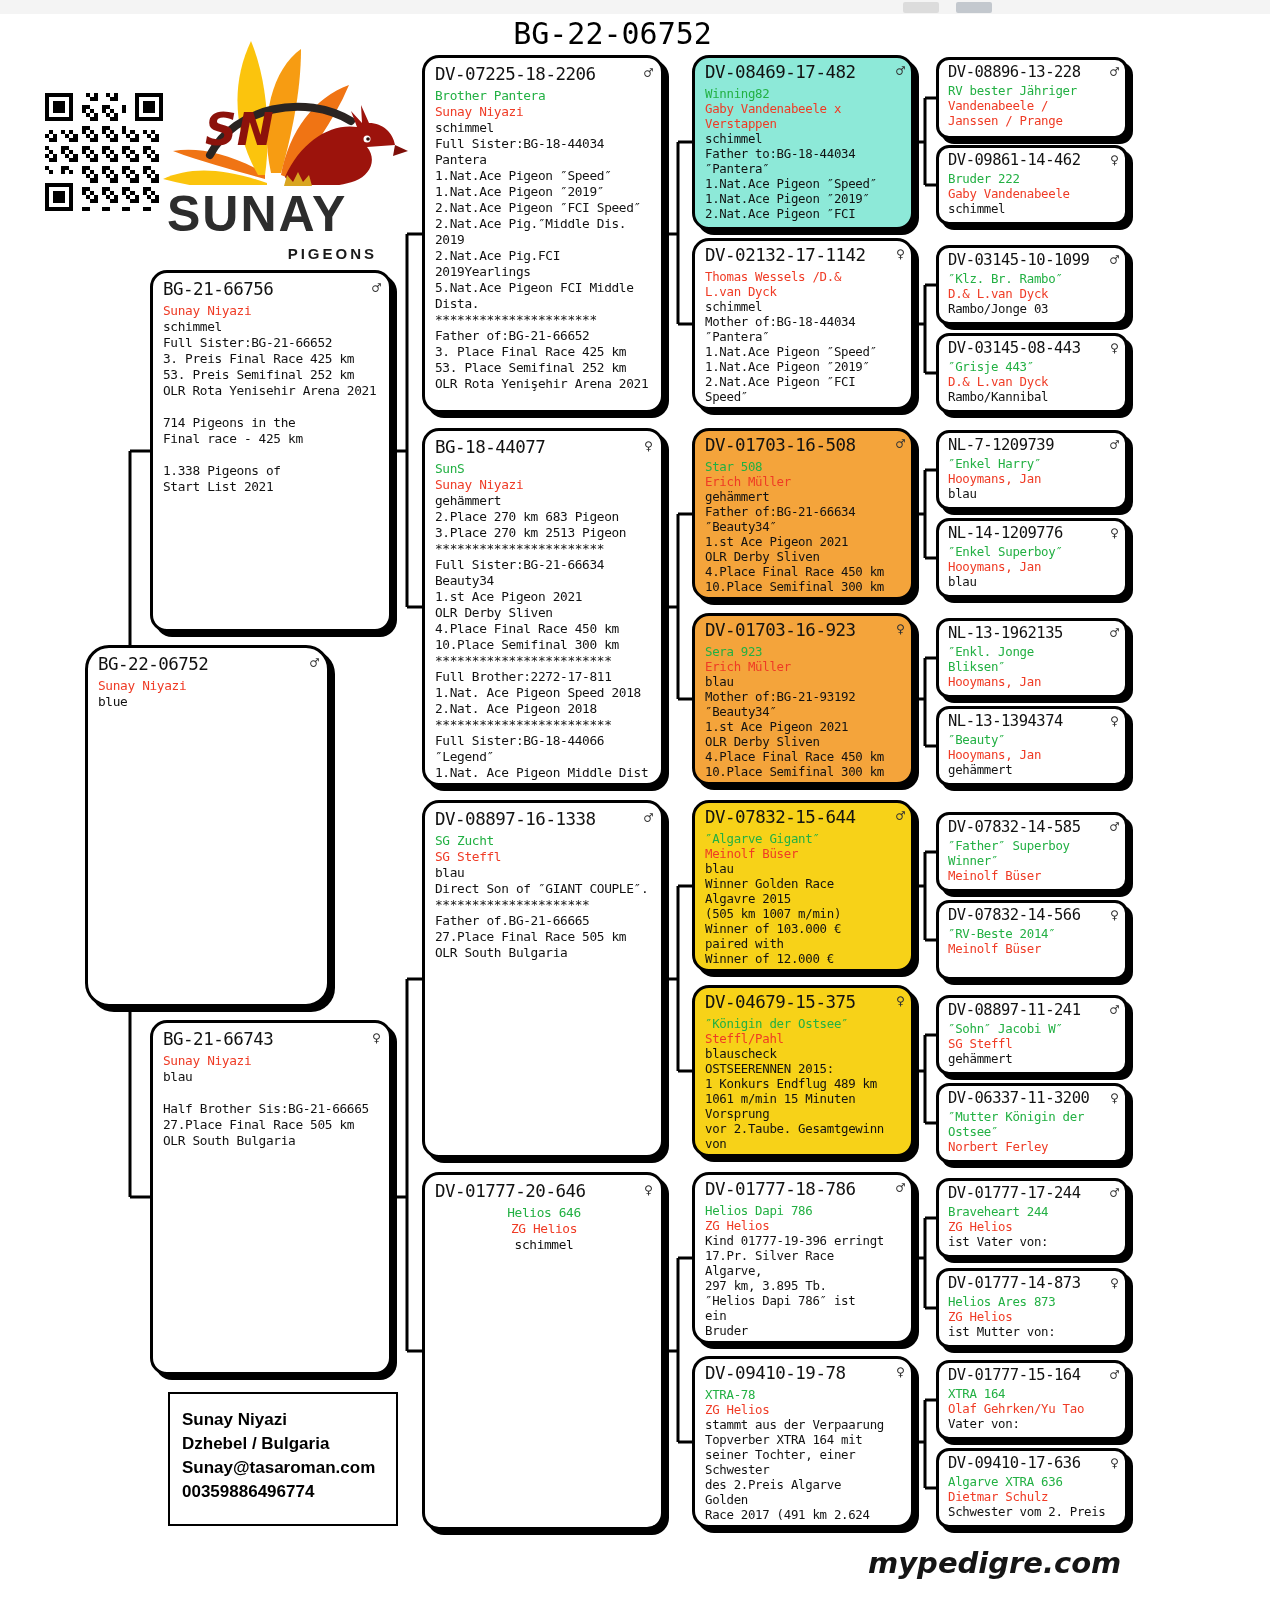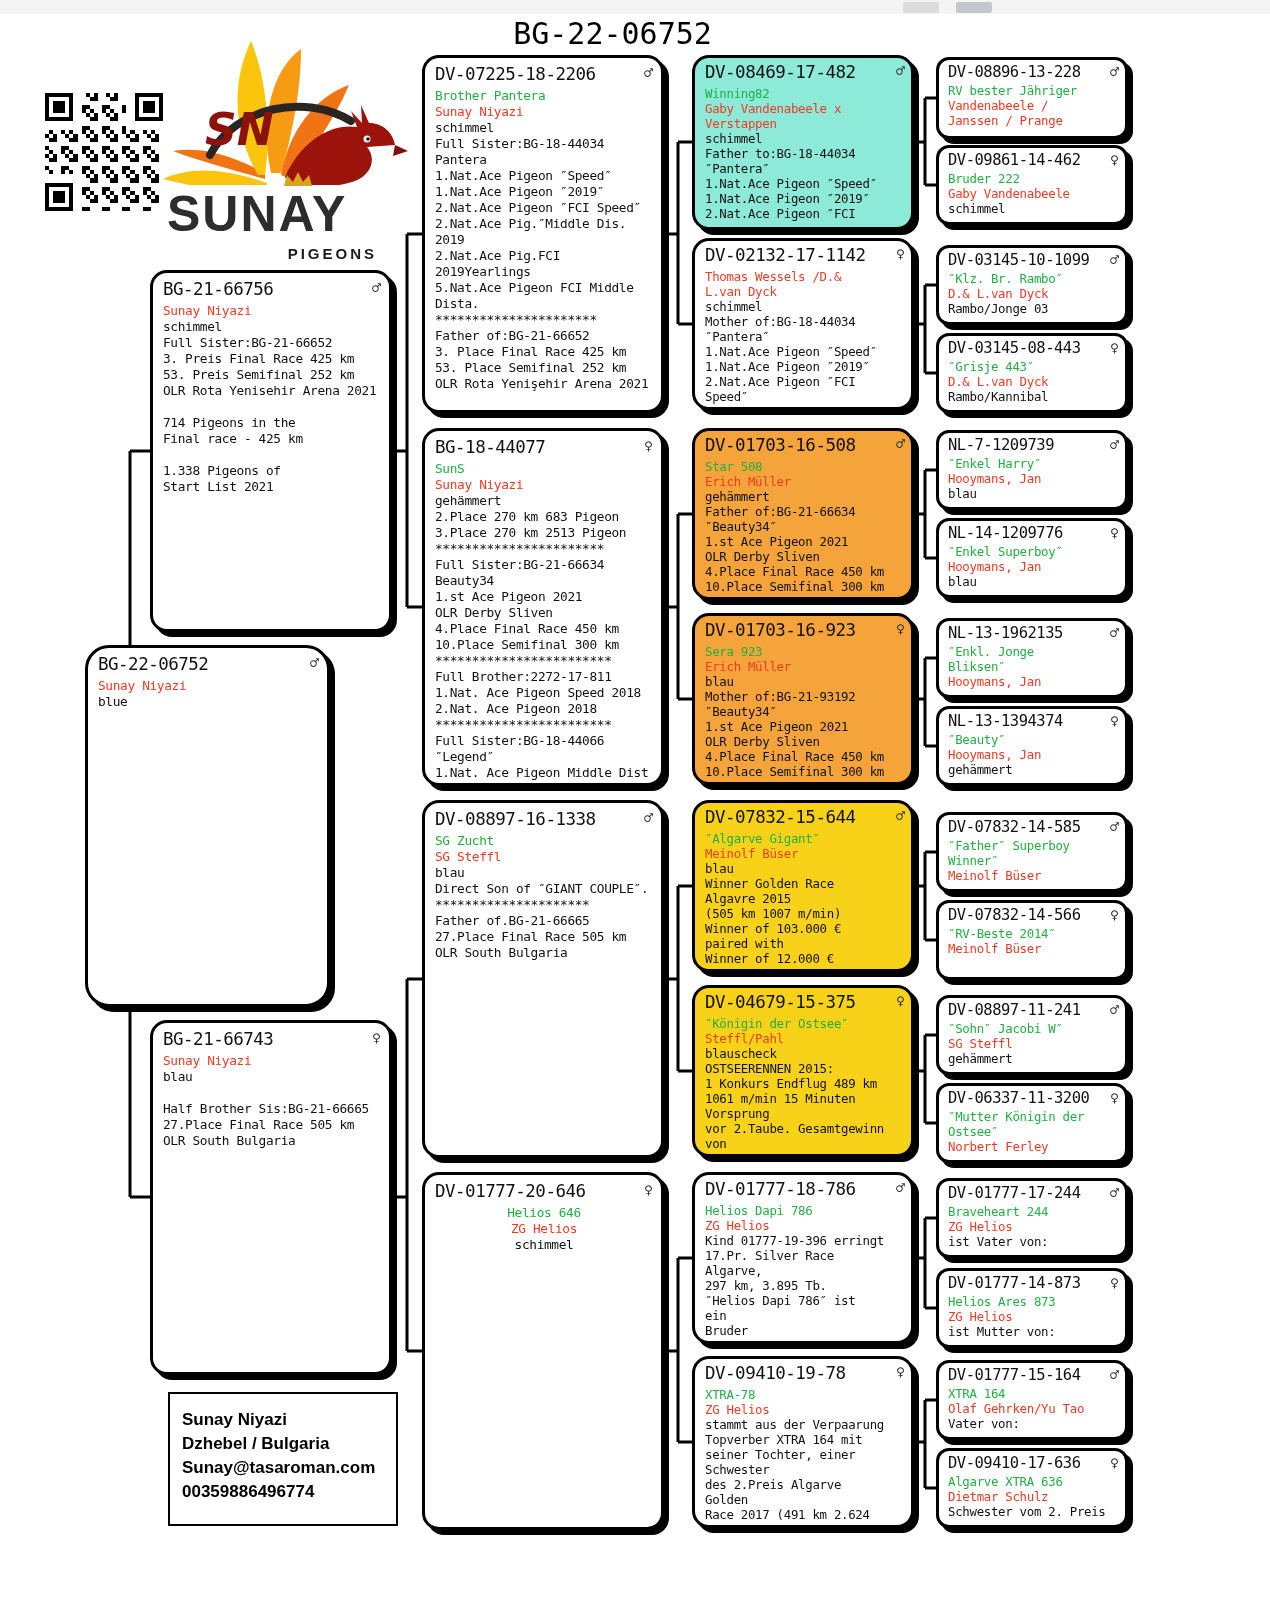--- a/index.html
+++ b/index.html
@@ -664,13 +664,14 @@
       </div>
     </div>
 
   <div id="contact">
     <div>Sunay Niyazi</div>
     <div>Dzhebel / Bulgaria</div>
     <div>Sunay@tasaroman.com</div>
     <div>00359886496774</div>
   </div>
 
+  <div id="footer">mypedigre.com</div>
 </div>
 
 </body></html>

